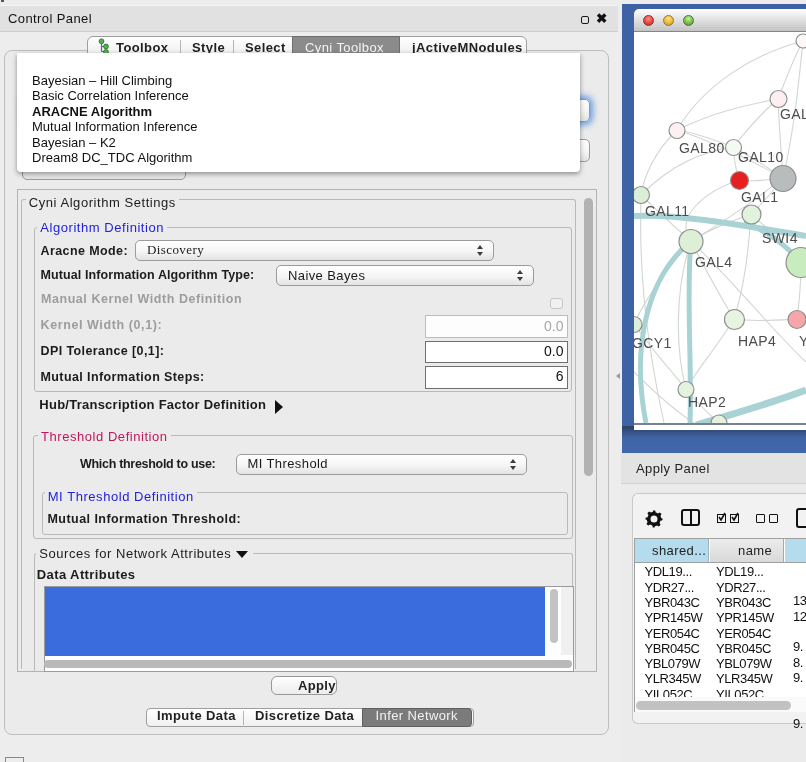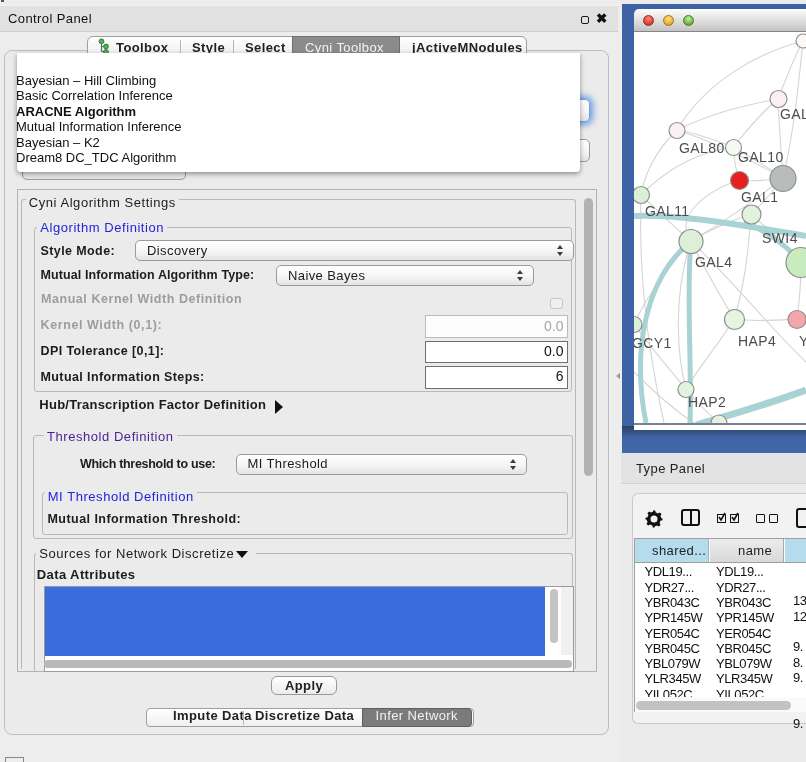--- a/index.html
+++ b/index.html
@@ -47,41 +47,41 @@
 <div class="abs" style="left:233px; top:40px; width:1px; height:14px; background:#b5b5b5;"></div>
 <div class="abs" style="left:245px; top:40px; font-size:13px; font-weight:bold; color:#222;">Select</div>
 <div class="abs" style="left:305px; top:40px; font-size:13px; color:#f4f4f4;">Cyni Toolbox</div>
 <div class="abs" style="left:412px; top:40px; font-size:13px; font-weight:bold; color:#222;">jActiveMNodules</div>
 
 <div class="combo" style="left:24px; top:99px; width:566px; height:23px; border-color:#6fa0e6; box-shadow:0 0 6px 3px rgba(95,150,225,.9);"></div>
 <div class="combo" style="left:24px; top:139px; width:566px; height:23px;"></div>
 <div class="combo" style="left:22px; top:157px; width:164px; height:23px;"></div>
 
 <div class="abs" style="left:17px; top:53px; width:563px; height:119px; background:#ffffff; border-radius:0 0 4px 4px; box-shadow:0 2px 5px rgba(0,0,0,.4);"></div>
-<div class="abs" style="left:16px; top:72.5px; font-size:13px; color:#111; line-height:15.6px; letter-spacing:0;">
+<div class="abs" style="left:32px; top:72.5px; font-size:13px; color:#111; line-height:15.6px; letter-spacing:0;">
 Bayesian – Hill Climbing<br>
 Basic Correlation Inference<br>
 <b>ARACNE Algorithm</b><br>
 Mutual Information Inference<br>
 Bayesian – K2<br>
 Dream8 DC_TDC Algorithm
 </div>
 
 <div class="abs" style="left:17px; top:188.5px; width:580px; height:483px; background:#ebebeb; border:1px solid #b3b3b3;"></div>
 
 <div class="legendbox" style="left:21px; top:199.4px; width:555px; height:470px; border-bottom:none; border-radius:3px 3px 0 0;"></div>
 <div class="legend" style="left:25.8px; top:195.9px; color:#1c1c1c;">Cyni Algorithm Settings</div>
 
 <div class="abs" style="left:584px; top:198px; width:9px; height:278px; background:#b2b2b2; border-radius:4.5px;"></div>
 
 <div class="legendbox" style="left:33.5px; top:227.2px; width:538px; height:165px;"></div>
 <div class="legend" style="left:37.3px; top:221.3px; color:#2222dd;">Algorithm Definition</div>
 
-<div class="blbl" style="left:40.5px; top:244.3px;">Style Mode:</div>
-<div class="combo" style="left:135px; top:240px; width:439px; height:21px;">
+<div class="blbl" style="left:40.5px; top:244.3px;">Aracne Mode:</div>
+<div class="combo" style="left:135px; top:240px; width:359px; height:21px;font-family:Liberation Serif, serif;">
       <span class="ct">Discovery</span>
       <span class="arr up"></span>
       <span class="arr dn"></span>
     </div>
 <div class="blbl" style="left:40.5px; top:268.3px; letter-spacing:0.1px;">Mutual Information Algorithm Type:</div>
 <div class="combo" style="left:276px; top:265px; width:258px; height:21px;">
       <span class="ct">Naive Bayes</span>
       <span class="arr up"></span>
       <span class="arr dn"></span>
     </div>
@@ -91,48 +91,48 @@
 <div class="inp dis" style="left:425px; top:315px; width:142.5px; height:23px; line-height:21px;">0.0</div>
 <div class="blbl" style="left:40.5px; top:343.6px;">DPI Tolerance [0,1]:</div>
 <div class="inp" style="left:425px; top:341px; width:142.5px; height:22px; line-height:19px;">0.0</div>
 <div class="blbl" style="left:40.5px; top:370.2px;">Mutual Information Steps:</div>
 <div class="inp" style="left:425px; top:366px; width:142.5px; height:22.5px; line-height:19.5px;">6</div>
 
 <div class="blbl" style="left:39.3px; top:397.3px; font-size:13px; letter-spacing:0.25px;">Hub/Transcription Factor Definition</div>
 <div class="abs" style="left:275px; top:399.5px; width:0; height:0; border-top:7px solid transparent; border-bottom:7px solid transparent; border-left:8px solid #111;"></div>
 
 <div class="legendbox" style="left:33px; top:435.4px; width:539.5px; height:103.5px;"></div>
-<div class="legend" style="left:44px; top:430px; color:#4c1d95;">Threshold Definition</div>
+<div class="legend" style="left:38px; top:430px; color:#be185d;">Threshold Definition</div>
 <div class="blbl" style="left:80px; top:457px; letter-spacing:-0.3px;">Which threshold to use:</div>
 <div class="combo" style="left:235.5px; top:453.5px; width:291px; height:21px;">
       <span class="ct">MI Threshold</span>
       <span class="arr up"></span>
       <span class="arr dn"></span>
     </div>
 
 <div class="legendbox" style="left:41.5px; top:492px; width:526px; height:43.3px;"></div>
 <div class="legend" style="left:44.7px; top:490px; color:#2222dd;">MI Threshold Definition</div>
 <div class="blbl" style="left:47.5px; top:511.5px; letter-spacing:0.45px;">Mutual Information Threshold:</div>
 
 <div class="legendbox" style="left:33.5px; top:553px; width:539px; height:119px; border-bottom:none;"></div>
-<div class="legend" style="left:36.3px; top:546.8px; color:#1c1c1c; padding-right:22px;">Sources for Network Discretize</div>
+<div class="legend" style="left:36.3px; top:546.8px; color:#1c1c1c; padding-right:22px;">Sources for Network Attributes</div>
 <div class="abs" style="left:235.6px; top:551.3px; width:0; height:0; border-left:6.5px solid transparent; border-right:6.5px solid transparent; border-top:7.2px solid #111;"></div>
 <div class="blbl" style="left:36.8px; top:566.8px; font-size:13px;">Data Attributes</div>
 
 <div class="abs" style="left:43.5px; top:586px; width:530px; height:86px; background:#ffffff; border:1px solid #9a9a9a;"></div>
 <div class="abs" style="left:44.5px; top:587px; width:500.8px; height:68.5px; background:#3a6cdd;"></div>
 <div class="abs" style="left:561px; top:587px; width:12px; height:68px; background:#f0f0f0;"></div>
 <div class="abs" style="left:549.5px; top:589px; width:8.5px; height:54px; background:#c3c3c3; border-radius:4.5px;"></div>
 <div class="abs" style="left:44px; top:660px; width:528px; height:8px; background:#b9b9b9; border-radius:4px;"></div>
 
-<div class="abs" style="left:271px; top:676px; width:66px; height:19px; background:linear-gradient(#ffffff,#ececec); border:1px solid #989898; border-radius:6px; text-align:center; font-size:13px; font-weight:bold; color:#222; line-height:17px;">Apply</div>
+<div class="abs" style="left:271px; top:676px; width:66px; height:19px; background:linear-gradient(#ffffff,#ececec); border:1px solid #989898; border-radius:6px; text-align:right; font-size:13px; font-weight:bold; color:#222; line-height:17px;">Apply</div>
 
 <div class="abs" style="left:146px; top:708px; width:328px; height:19px; background:linear-gradient(#ffffff,#f0f0f0); border:1px solid #9e9e9e; border-radius:4px;"></div>
 <div class="abs" style="left:362px; top:708px; width:110px; height:19px; background:#7b7b7b; border:1px solid #5f5f5f; border-radius:0 4px 4px 0;"></div>
-<div class="abs" style="left:157px; top:708.3px; font-size:13px; font-weight:bold; color:#222;margin-left:16px;">Impute Data</div>
+<div class="abs" style="left:157px; top:708.3px; font-size:13px; font-weight:bold; color:#222;">Impute Data</div>
 <div class="abs" style="left:243px; top:710.5px; width:1px; height:14px; background:#b5b5b5;"></div>
 <div class="abs" style="left:255px; top:708.3px; font-size:13px; font-weight:bold; color:#222;">Discretize Data</div>
 <div class="abs" style="left:375.5px; top:708.3px; font-size:13px; color:#f2f2f2;">Infer Network</div>
 
 <div class="abs" style="left:5px; top:757px; width:19px; height:10px; background:#ededed; border:1.5px solid #888;"></div>
 
 <div class="abs" style="left:616px; top:373px; width:0; height:0; border-top:3px solid transparent; border-bottom:3px solid transparent; border-right:4px solid #9a9a9a;"></div>
 
 <div class="abs" style="left:622px; top:4px; width:184px; height:449px; background:#3e63a5;"></div>
 <div class="abs" style="left:622px; top:426px; width:184px; height:27px; background:linear-gradient(#2b3f63 0%, #3f65a8 45%, #4168ab 100%);"></div>
@@ -212,21 +212,21 @@
     <text x="-2" y="316">GCY1</text>
     <text x="104" y="314">HAP4</text>
     <text x="165" y="314">Y</text>
     <text x="54" y="375">HAP2</text>
   </g>
 </svg>
 </div>
 <div class="abs" style="left:634px; top:423px; width:172px; height:2px; background:#1f2c45; opacity:.6;"></div>
 
 <div class="abs" style="left:621px; top:453px; width:185px; height:31px; background:#e3e3e3; border-bottom:1px solid #d2d2d2;"></div>
-<div class="abs" style="left:636px; top:461px; font-size:13px; color:#222;">Type Panel</div>
+<div class="abs" style="left:636px; top:461px; font-size:13px; color:#222;">Apply Panel</div>
 <div class="abs" style="left:621px; top:484px; width:185px; height:278px; background:#ebebeb;"></div>
 
 <div class="abs" style="left:632px; top:493px; width:174px; height:231px; background:#f2f2f2; border:1px solid #c9c9c9; border-radius:6px 0 0 6px; border-right:none;"></div>
 
 <svg class="abs" style="left:645px; top:510px;" width="18" height="18" viewBox="0 0 18 18">
   <path fill="#111" d="M9 5.5 A3.5 3.5 0 1 0 9 12.5 A3.5 3.5 0 1 0 9 5.5 M7.8 0.5 L10.2 0.5 L10.7 2.6 A6.6 6.6 0 0 1 12.9 3.5 L14.8 2.4 L16.5 4.1 L15.4 6 A6.6 6.6 0 0 1 16.3 8.2 L17.5 8.4 L17.5 10.2 L15.4 10.7 A6.6 6.6 0 0 1 14.5 12.9 L15.6 14.8 L13.9 16.5 L12 15.4 A6.6 6.6 0 0 1 9.8 16.3 L9.6 17.5 L7.8 17.5 L7.3 15.4 A6.6 6.6 0 0 1 5.1 14.5 L3.2 15.6 L1.5 13.9 L2.6 12 A6.6 6.6 0 0 1 1.7 9.8 L0.5 9.6 L0.5 7.8 L2.6 7.3 A6.6 6.6 0 0 1 3.5 5.1 L2.4 3.2 L4.1 1.5 L6 2.6 A6.6 6.6 0 0 1 8.2 1.7 Z" fill-rule="evenodd"></path>
 </svg>
 <div class="abs" style="left:681px; top:509px; width:19px; height:17px; border:2.5px solid #111; border-radius:3px;"></div>
 <div class="abs" style="left:689.5px; top:509px; width:2.5px; height:17px; background:#111;"></div>
 

